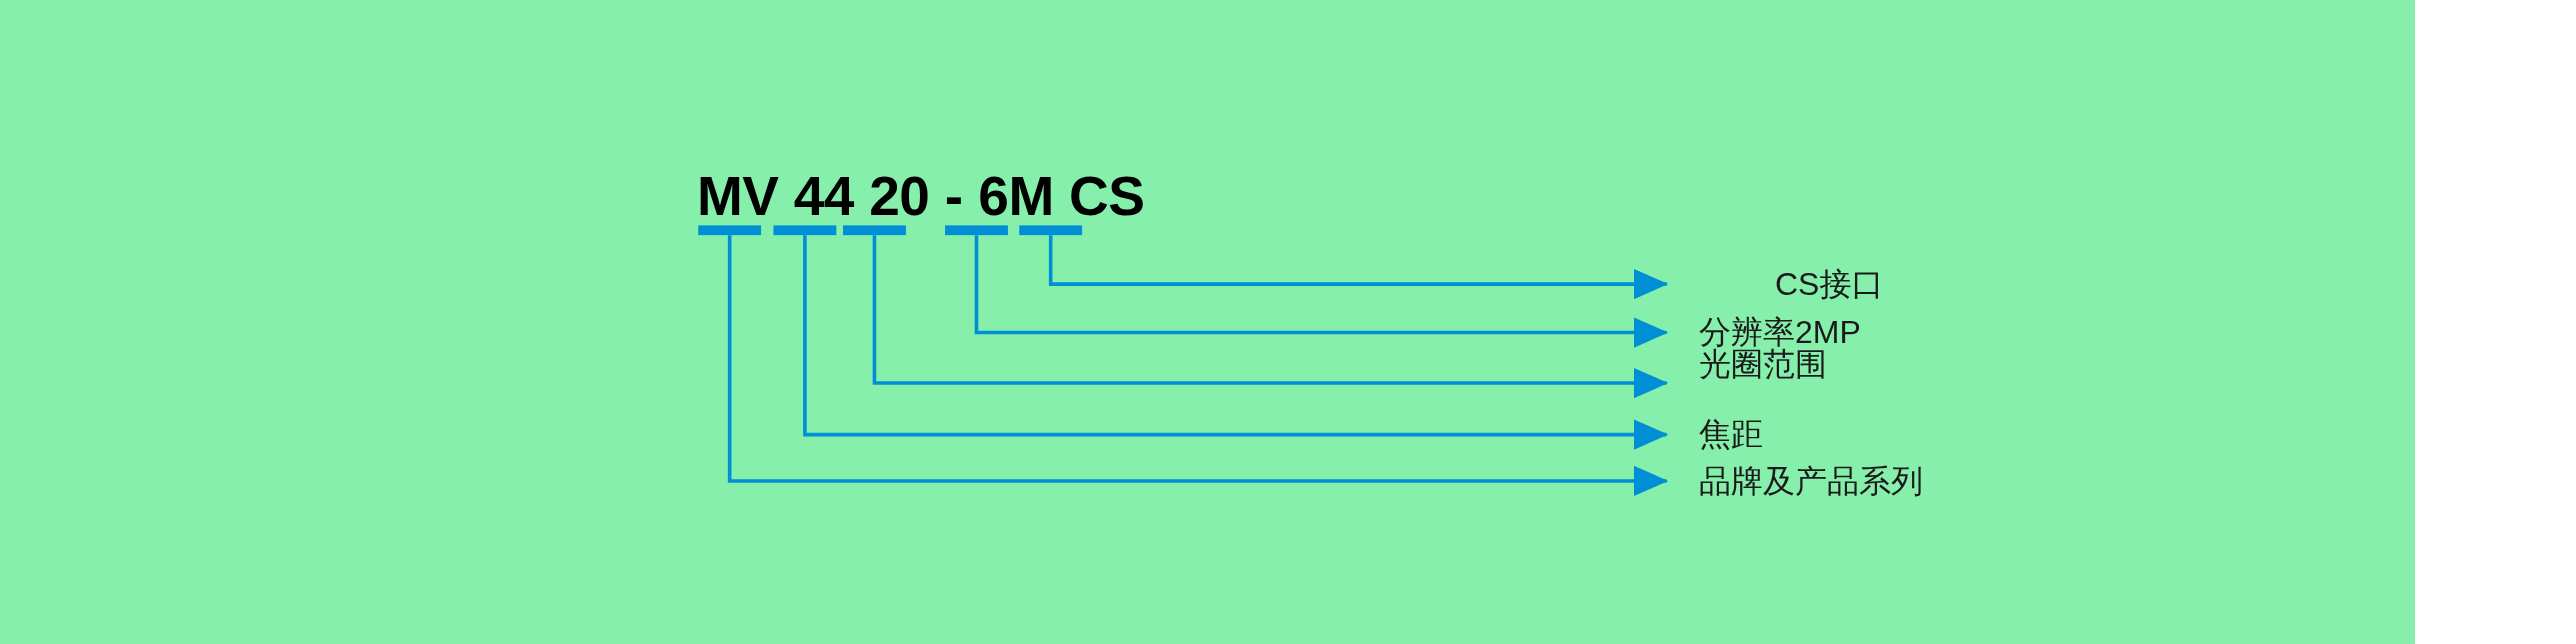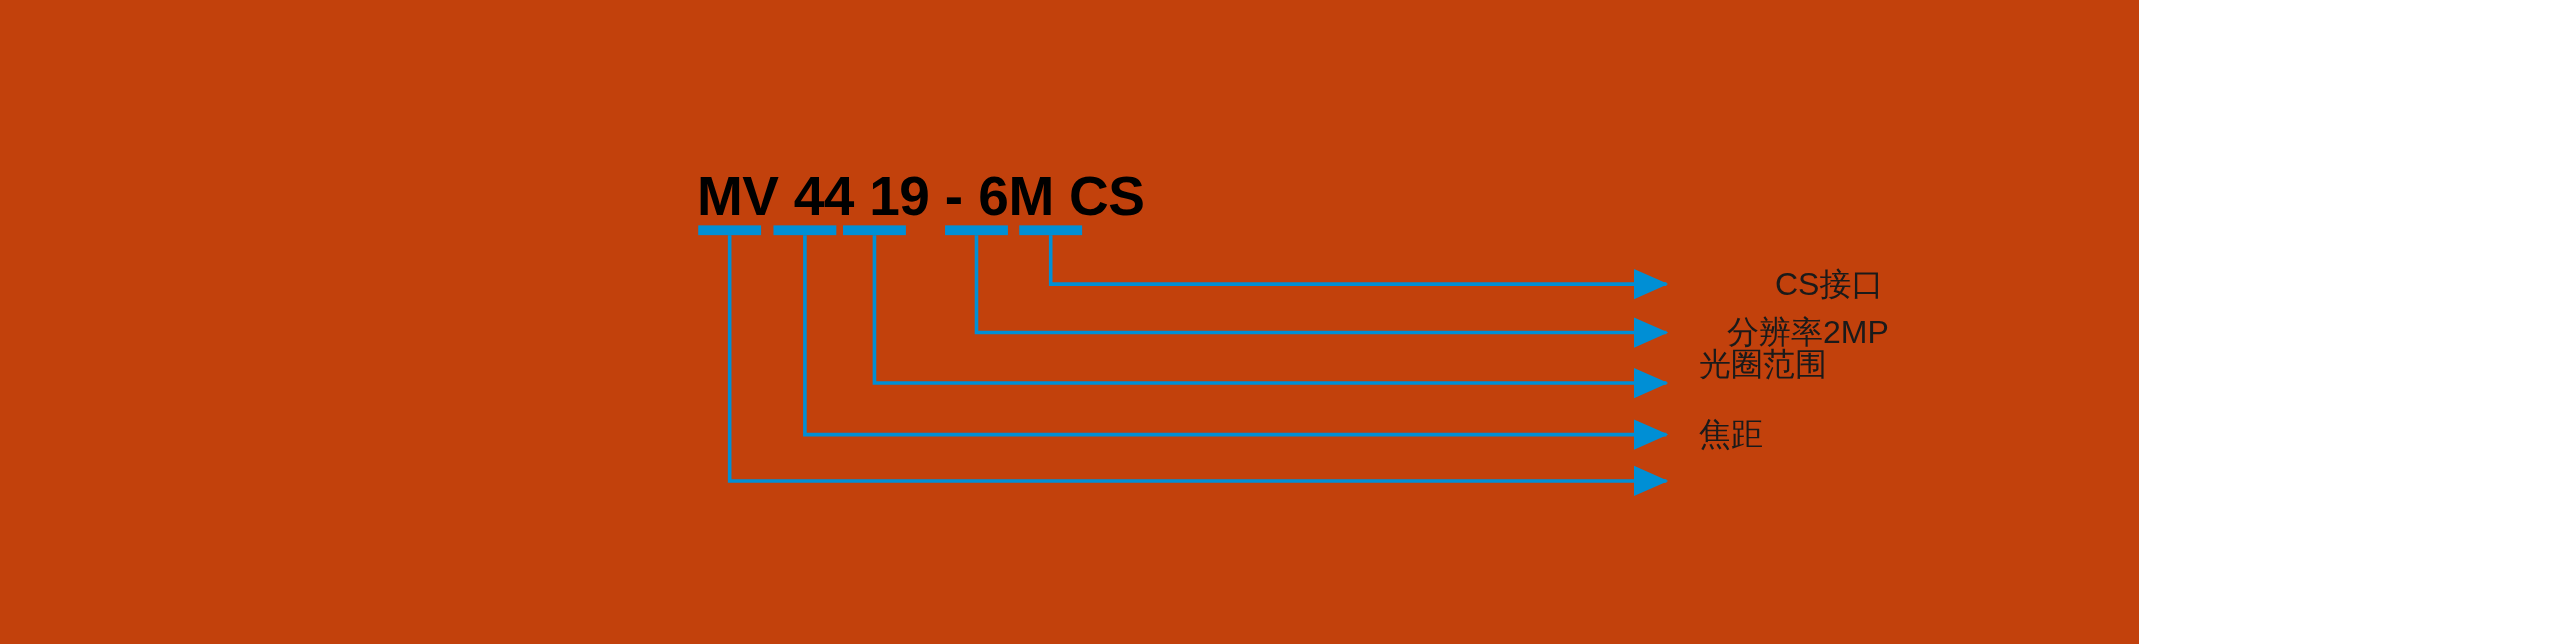--- a/index.html
+++ b/index.html
@@ -5,23 +5,23 @@
   html, body {
     margin: 0;
     padding: 0;
     background: #ffffff;
   }
   body {
     font-family: "Liberation Sans", "DejaVu Sans", sans-serif;
   }
   #stage {
     position: relative;
-    width: 2139px;
+    width: 2415px;
     height: 645px;
-    background: #c2410c;
+    background: #86efac;
     overflow: hidden;
   }
   #diagram-svg {
     position: absolute;
     left: 0;
     top: 0;
     width: 2577px;
     height: 645px;
     display: block;
   }
@@ -68,21 +68,21 @@
 </head>
 <body>
 
 <div id="stage">
 
   <div class="code-row">
     <span class="code-seg">MV</span>
     <span class="code-gap"> </span>
     <span class="code-seg">44</span>
     <span class="code-gap"> </span>
-    <span class="code-seg">19</span>
+    <span class="code-seg">20</span>
     <span class="code-gap"> - </span>
     <span class="code-seg">6M</span>
     <span class="code-gap"> </span>
     <span class="code-seg">CS</span>
   </div>
 
   <svg id="diagram-svg" viewBox="0 0 5001 1251">
     <defs>
       <marker id="arrowHead" markerWidth="10" markerHeight="10" refX="9" refY="5" orient="auto" markerUnits="strokeWidth">
         <path d="M0,0.8 L9.5,5 L0,9.2 Z" fill="#008FD5"></path>
@@ -96,18 +96,19 @@
         <rect x="1636" y="437" width="122" height="19" fill="#008FD5"></rect>
         <path d="M1697,456 L1697,743 L3234,743" fill="none" stroke="#008FD5" stroke-width="7" marker-end="url(#arrowHead)"></path>
         <rect x="1501" y="437" width="122" height="19" fill="#008FD5"></rect>
         <path d="M1562,456 L1562,843 L3234,843" fill="none" stroke="#008FD5" stroke-width="7" marker-end="url(#arrowHead)"></path>
         <rect x="1355" y="437" width="122" height="19" fill="#008FD5"></rect>
         <path d="M1416,456 L1416,933 L3234,933" fill="none" stroke="#008FD5" stroke-width="7" marker-end="url(#arrowHead)"></path>
       </g>
   </svg>
 
   <div class="callout-label" style="left: 1775px; top: 284px;">CS接口</div>
-  <div class="callout-label" style="left: 1699px; top: 332px; margin-left: 28px;">分辨率2MP</div>
+  <div class="callout-label" style="left: 1699px; top: 332px;">分辨率2MP</div>
   <div class="callout-label" style="left: 1699px; top: 364px;">光圈范围</div>
   <div class="callout-label" style="left: 1699px; top: 434px;">焦距</div>
+  <div class="callout-label" style="left: 1699px; top: 481px;">品牌及产品系列</div>
 
 </div>
 
 
 </body></html>

